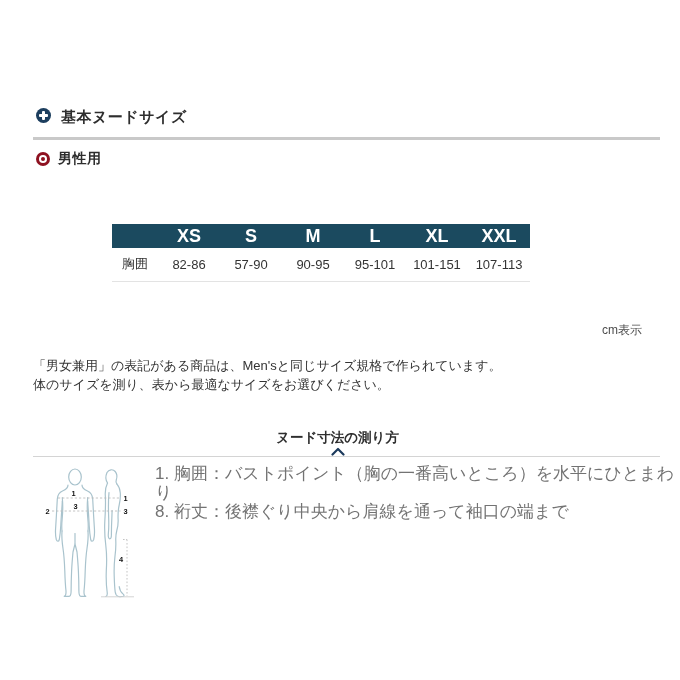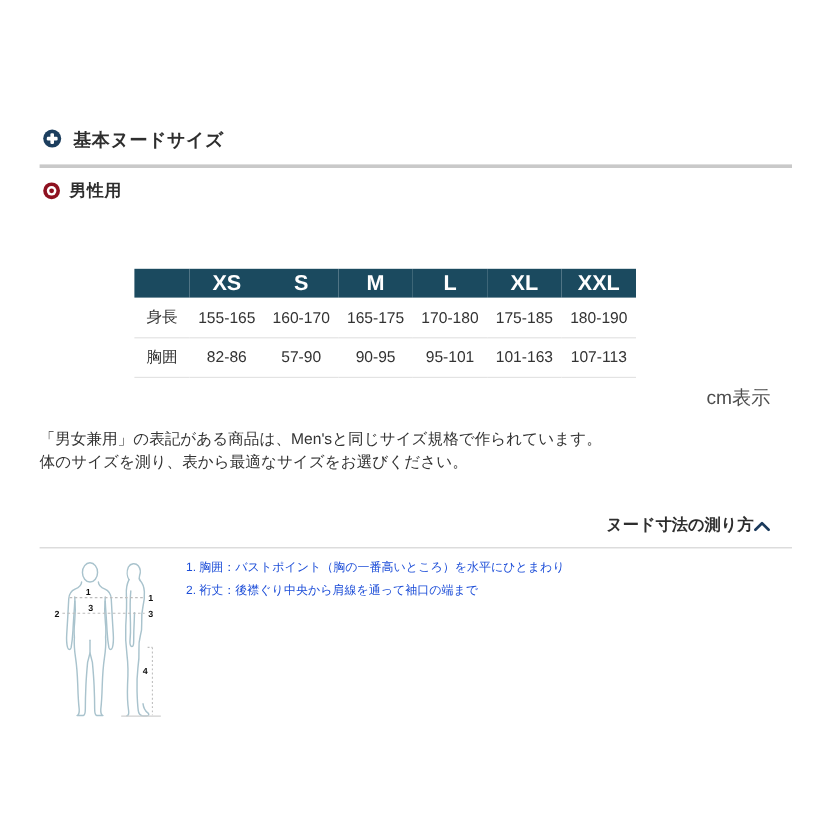--- a/index.html
+++ b/index.html
@@ -28,30 +28,30 @@
   .icon-dot-circle .core{width:4px;height:4px;border-radius:50%;background:var(--icon-red);}
   .heading-text.small{font-size:14px;}
   
   .size-table{position:absolute;left:112px;top:224px;border-collapse:collapse;table-layout:fixed;}
   .size-table col.c-label{width:46px;}
   .size-table col.c-size{width:62px;}
   .size-table thead th{background:var(--navy);color:#fff;font-size:18px;font-weight:bold;height:24px;text-align:center;}
   .size-table tbody tr{border-bottom:1px solid #e3e3e3;}
   .size-table tbody th{font-weight:normal;font-size:13px;color:#333;height:33px;text-align:center;}
   .size-table tbody td{font-size:13px;color:#333;text-align:center;height:33px;}
-  .unit-note{position:absolute;top:322px;right:38px;font-size:16px;color:#4d4d4d;}
+  .unit-note{position:absolute;top:322px;right:38px;font-size:12px;color:#4d4d4d;}
   
   .notes{position:absolute;left:33px;top:356px;font-size:13px;line-height:19px;color:#333;}
   
-  .measure-header{position:absolute;left:33px;top:429px;width:627px;padding-right:18px;display:flex;align-items:center;justify-content:flex-end;cursor:pointer;}
+  .measure-header{position:absolute;left:33px;top:429px;width:627px;padding-right:18px;display:flex;align-items:center;justify-content:space-between;cursor:pointer;flex-direction:column;}
   .measure-title{font-size:13.5px;font-weight:bold;color:#2e2e2e;}
   .chevron{display:flex;align-items:center;}
   .thin-line{position:absolute;left:33px;top:456px;width:627px;height:1px;background:#d4d4d4;}
   .figure{position:absolute;left:44px;top:466px;width:95px;height:138px;}
-  .steps{position:absolute;left:155px;top:464px;font-size:10px;line-height:19px;color:#1d4ed8;}
+  .steps{position:absolute;left:155px;top:464px;font-size:17px;line-height:19px;color:#737373;}
   
   .figure text{font-family:"Liberation Sans","DejaVu Sans",sans-serif;font-size:7.4px;font-weight:bold;fill:#111;paint-order:stroke;stroke:#fff;stroke-width:1.4px;}
 </style>
 </head>
 <body>
 
 <div class="page">
 
   <div class="heading-basic">
     <span class="icon-plus-circle"></span>
@@ -85,35 +85,26 @@
         <th>XS</th>
         <th>S</th>
         <th>M</th>
         <th>L</th>
         <th>XL</th>
         <th>XXL</th>
       </tr>
     </thead>
     <tbody>
       <tr>
-        <th>身長</th>
-        <td>155-165</td>
-        <td>160-170</td>
-        <td>165-175</td>
-        <td>170-180</td>
-        <td>175-185</td>
-        <td>180-190</td>
-      </tr>
-      <tr>
         <th>胸囲</th>
         <td>82-86</td>
         <td>57-90</td>
         <td>90-95</td>
         <td>95-101</td>
-        <td>101-163</td>
+        <td>101-151</td>
         <td>107-113</td>
       </tr>
     </tbody>
   </table>
 
   <div class="unit-note">cm表示</div>
 
   <div class="notes">
     <div>「男女兼用」の表記がある商品は、Men'sと同じサイズ規格で作られています。</div>
     <div>体のサイズを測り、表から最適なサイズをお選びください。</div>
@@ -162,16 +153,16 @@
       <text x="1.5" y="46.5" text-anchor="start">2</text>
       <text x="31.5" y="41.5" text-anchor="middle">3</text>
       <text x="79.5" y="33.5" text-anchor="start">1</text>
       <text x="79.5" y="46.5" text-anchor="start">3</text>
       <text x="75" y="94" text-anchor="start">4</text>
     </svg>
   </div>
 
   <div class="steps">
     <div>1. 胸囲：バストポイント（胸の一番高いところ）を水平にひとまわり</div>
-    <div>2. 裄丈：後襟ぐり中央から肩線を通って袖口の端まで</div>
+    <div>8. 裄丈：後襟ぐり中央から肩線を通って袖口の端まで</div>
   </div>
 
 </div>
 
 </body></html>

